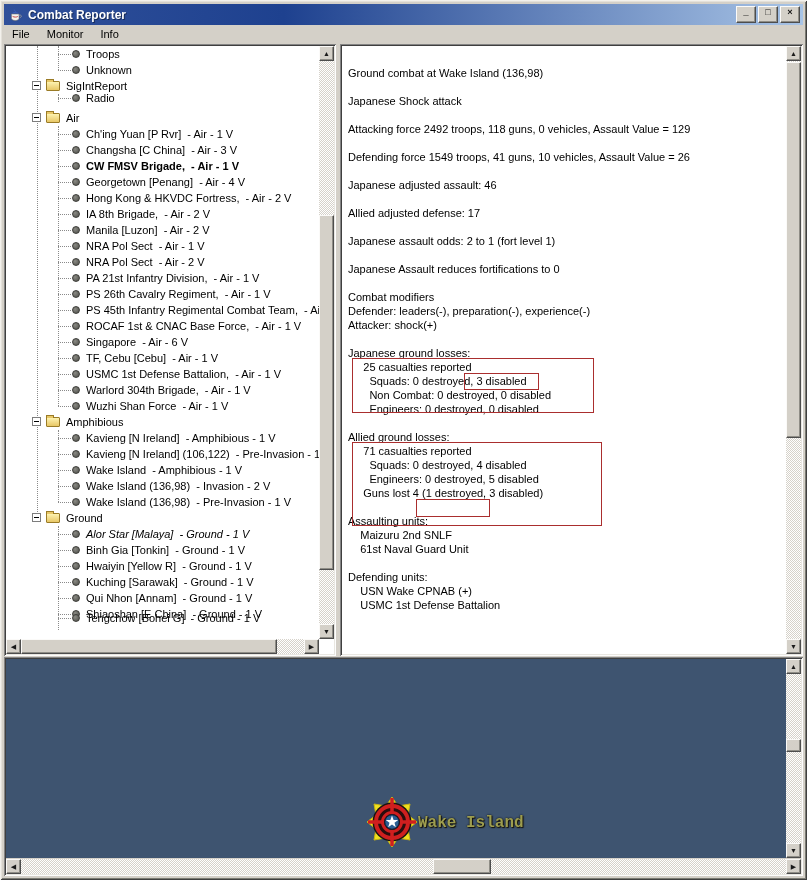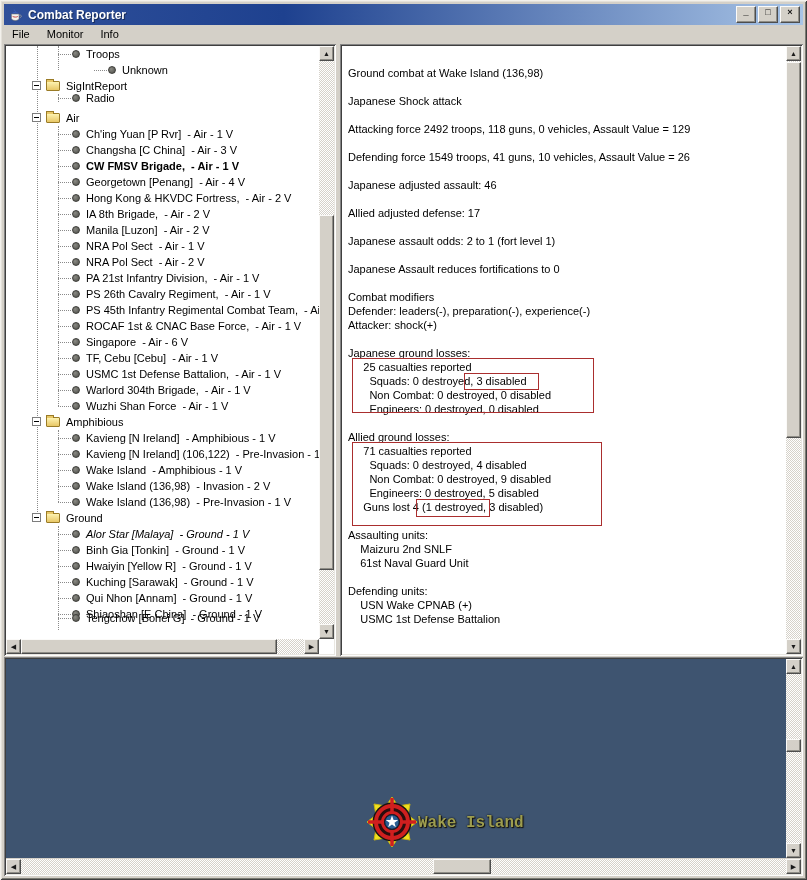--- a/index.html
+++ b/index.html
@@ -116,21 +116,21 @@
       <div id="tree-guides">
         <div class="guide" style="left:31px;top:0;height:472px;"></div>
         <div class="guide" style="left:52px;top:0;height:24px;"></div>
         <div class="guide" style="left:52px;top:48px;height:8px;"></div>
         <div class="guide" style="left:52px;top:80px;height:280px;"></div>
         <div class="guide" style="left:52px;top:384px;height:72px;"></div>
         <div class="guide" style="left:52px;top:480px;height:104px;"></div>
       </div>
       <div id="tree-rows">
           <div class="trow leaf" style="top: 0px;"><span class="hline"></span><span class="dot"></span><span class="tlabel">Troops</span></div>
-          <div class="trow leaf" style="top: 16px; margin-left: 36px;"><span class="hline"></span><span class="dot"></span><span class="tlabel">Unknown</span></div>
+          <div class="trow leaf" style="top: 16px;"><span class="hline"></span><span class="dot"></span><span class="tlabel">Unknown</span></div>
           <div class="trow folder" style="top: 32px;"><span class="exp"></span><span class="fold"></span><span class="tlabel">SigIntReport</span></div>
           <div class="trow leaf" style="top: 44px;"><span class="hline"></span><span class="dot"></span><span class="tlabel">Radio</span></div>
           <div class="trow folder" style="top: 64px;"><span class="exp"></span><span class="fold"></span><span class="tlabel">Air</span></div>
           <div class="trow leaf" style="top: 80px;"><span class="hline"></span><span class="dot"></span><span class="tlabel">Ch'ing Yuan [P Rvr]  - Air - 1 V</span></div>
           <div class="trow leaf" style="top: 96px;"><span class="hline"></span><span class="dot"></span><span class="tlabel">Changsha [C China]  - Air - 3 V</span></div>
           <div class="trow leaf" style="top: 112px; font-weight: bold;"><span class="hline"></span><span class="dot"></span><span class="tlabel">CW FMSV Brigade,  - Air - 1 V</span></div>
           <div class="trow leaf" style="top: 128px;"><span class="hline"></span><span class="dot"></span><span class="tlabel">Georgetown [Penang]  - Air - 4 V</span></div>
           <div class="trow leaf" style="top: 144px;"><span class="hline"></span><span class="dot"></span><span class="tlabel">Hong Kong &amp; HKVDC Fortress,  - Air - 2 V</span></div>
           <div class="trow leaf" style="top: 160px;"><span class="hline"></span><span class="dot"></span><span class="tlabel">IA 8th Brigade,  - Air - 2 V</span></div>
           <div class="trow leaf" style="top: 176px;"><span class="hline"></span><span class="dot"></span><span class="tlabel">Manila [Luzon]  - Air - 2 V</span></div>
@@ -205,21 +205,20 @@
         <div class="rline"> </div>
         <div class="rline">Japanese ground losses:</div>
         <div class="rline">     25 casualties reported</div>
         <div class="rline">       Squads: 0 destroyed, 3 disabled</div>
         <div class="rline">       Non Combat: 0 destroyed, 0 disabled</div>
         <div class="rline">       Engineers: 0 destroyed, 0 disabled</div>
         <div class="rline"> </div>
         <div class="rline">Allied ground losses:</div>
         <div class="rline">     71 casualties reported</div>
         <div class="rline">       Squads: 0 destroyed, 4 disabled</div>
-        <div class="rline">       Non Combat: 0 destroyed, 9 disabled</div>
         <div class="rline">       Engineers: 0 destroyed, 5 disabled</div>
         <div class="rline">     Guns lost 4 (1 destroyed, 3 disabled)</div>
         <div class="rline"> </div>
         <div class="rline">Assaulting units:</div>
         <div class="rline">    Maizuru 2nd SNLF</div>
         <div class="rline">    61st Naval Guard Unit</div>
         <div class="rline"> </div>
         <div class="rline">Defending units:</div>
         <div class="rline">    USN Wake CPNAB (+)</div>
         <div class="rline">    USMC 1st Defense Battalion</div>

